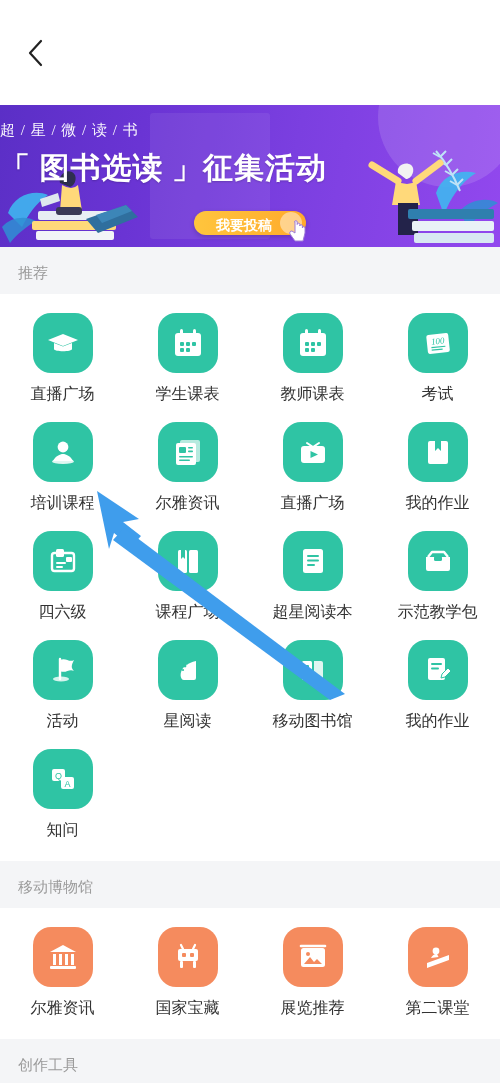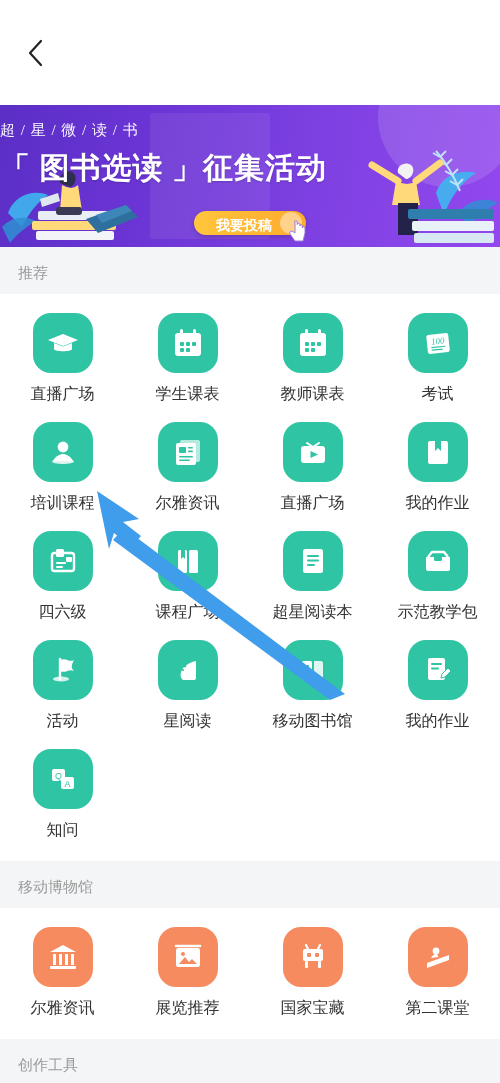--- a/index.html
+++ b/index.html
@@ -407,50 +407,50 @@
             <rect x="18" y="13" width="3" height="11"></rect>
             <rect x="24" y="13" width="3" height="11"></rect>
             <rect x="3" y="25" width="26" height="3" rx="1"></rect>
           </svg>
         </div>
         <div class="tile-label">尔雅资讯</div>
       </div>
 
       <div class="tile">
         <div class="tile-icon orange">
-          <svg width="32" height="32" viewBox="0 0 32 32">
-            <rect x="4" y="7" width="24" height="19" rx="2.5" fill="#ffffff"></rect>
-            <path d="M4 5 h24" stroke="#ffffff" stroke-width="2.6" stroke-linecap="round"></path>
-            <g fill="#f58b5e">
-              <circle cx="11" cy="13" r="2"></circle>
-              <path d="M7 23 l6 -7 l4 5 l3 -3 l5 5 z"></path>
-            </g>
-          </svg>
-        </div>
-        <div class="tile-label">展览推荐</div>
-      </div>
-
-      <div class="tile">
-        <div class="tile-icon orange">
           <svg width="32" height="32" viewBox="0 0 32 32" fill="#ffffff">
             <path d="M9 4 l2 4 M23 4 l-2 4" stroke="#ffffff" stroke-width="2.2" stroke-linecap="round"></path>
             <rect x="6" y="8" width="20" height="12" rx="2"></rect>
             <rect x="8" y="20" width="3" height="7" rx="1"></rect>
             <rect x="21" y="20" width="3" height="7" rx="1"></rect>
             <g fill="#f58b5e">
               <rect x="10" y="12" width="4" height="4" rx="1"></rect>
               <rect x="18" y="12" width="4" height="4" rx="1"></rect>
             </g>
           </svg>
         </div>
         <div class="tile-label">国家宝藏</div>
       </div>
 
       <div class="tile">
         <div class="tile-icon orange">
+          <svg width="32" height="32" viewBox="0 0 32 32">
+            <rect x="4" y="7" width="24" height="19" rx="2.5" fill="#ffffff"></rect>
+            <path d="M4 5 h24" stroke="#ffffff" stroke-width="2.6" stroke-linecap="round"></path>
+            <g fill="#f58b5e">
+              <circle cx="11" cy="13" r="2"></circle>
+              <path d="M7 23 l6 -7 l4 5 l3 -3 l5 5 z"></path>
+            </g>
+          </svg>
+        </div>
+        <div class="tile-label">展览推荐</div>
+      </div>
+
+      <div class="tile">
+        <div class="tile-icon orange">
           <svg width="32" height="32" viewBox="0 0 32 32" fill="#ffffff">
             <path d="M5 22 L27 14 v5 L5 27 Z"></path>
             <circle cx="14" cy="10" r="3.4"></circle>
             <path d="M9 17 c1.5 -3 4 -4.5 6 -4 l1.5 3 z"></path>
           </svg>
         </div>
         <div class="tile-label">第二课堂</div>
       </div>
 
     </div>

